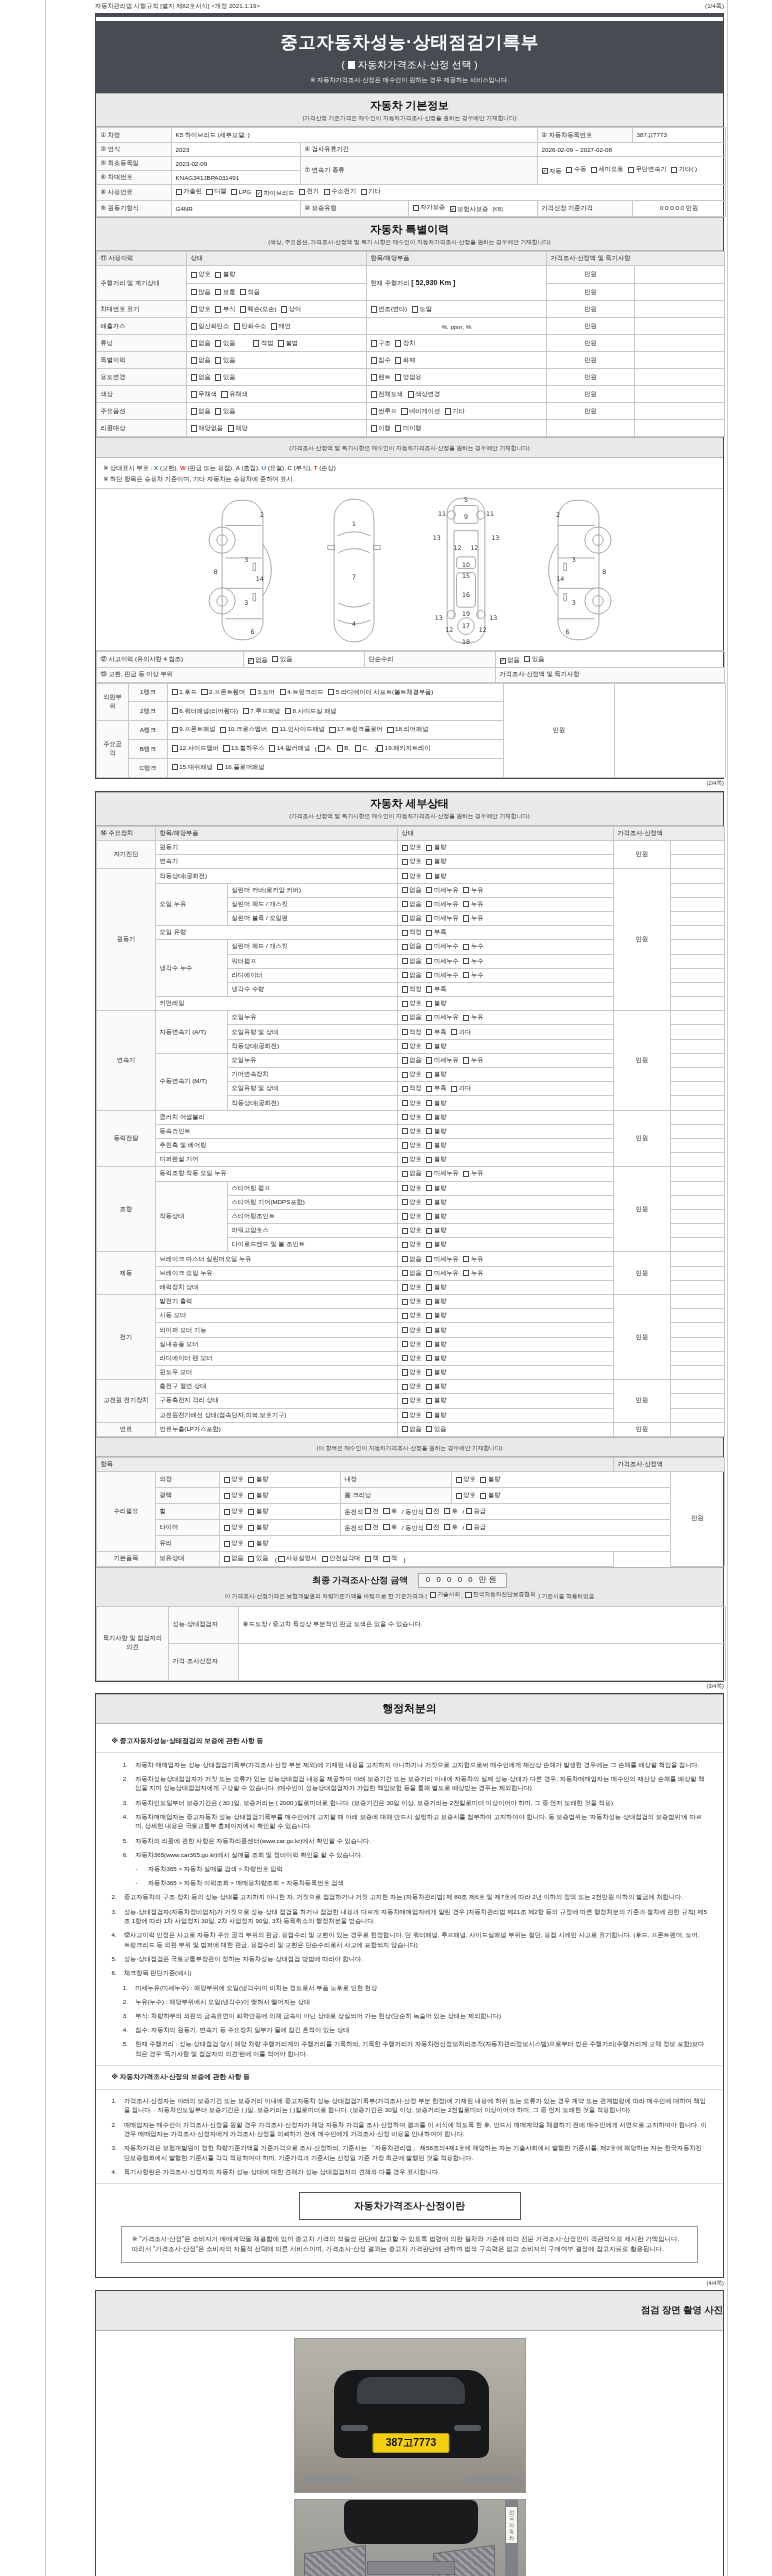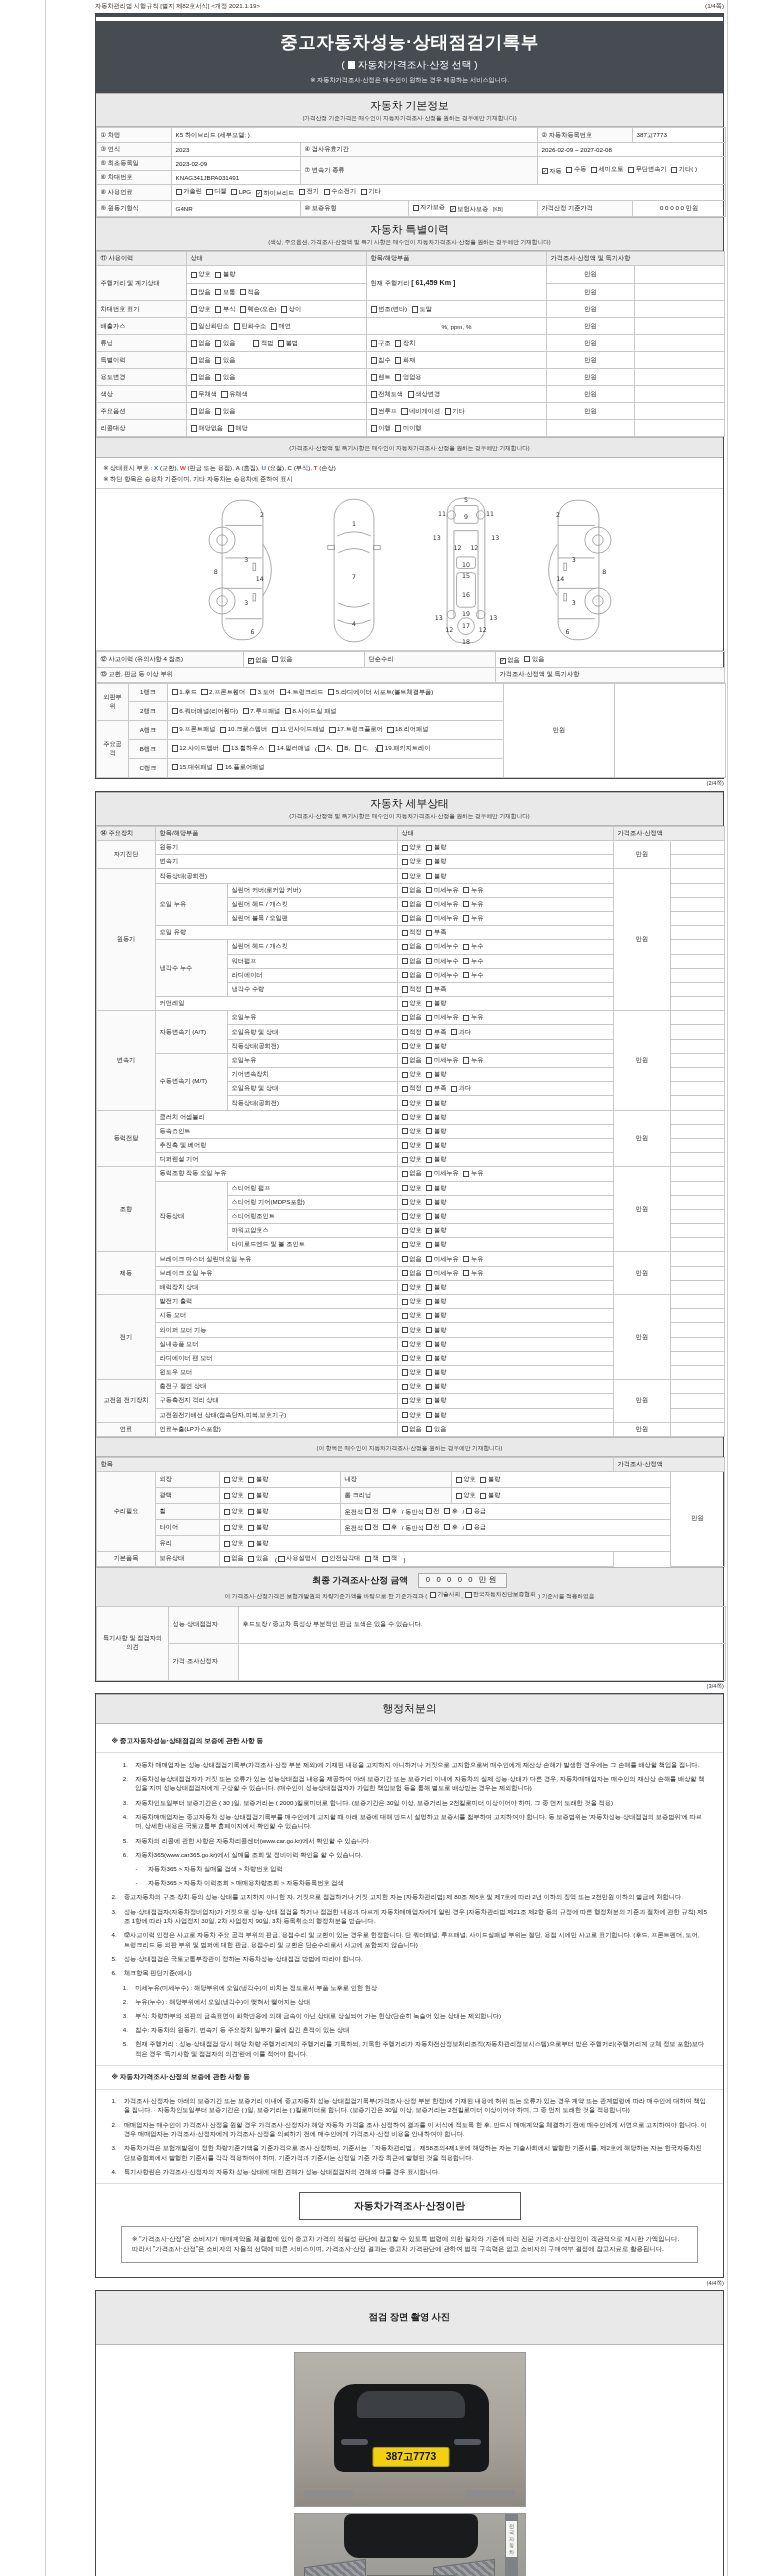--- a/index.html
+++ b/index.html
@@ -16,21 +16,21 @@
   .pagebox { border:1.5px solid #43474d; background:#fff; }
   
   .main-head { background:linear-gradient(#474c52 0 3.1px,#ffffff 3.1px 6.7px,#474c52 6.7px); color:#fff; text-align:center; padding:15.5px 0 8.2px; }
   .main-head h1 { font-size:17.5px; font-weight:bold; letter-spacing:0.5px; }
   .main-head .sel { font-size:9.8px; margin-top:5.2px; }
   .main-head .sel .sq { display:inline-block; width:6.7px; height:7.7px; background:#fff; margin:0 3.1px; vertical-align:middle; }
   .main-head .note { font-size:6.2px; margin-top:4.1px; color:#eee; }
   .docno { background:#474c52; color:#fff; font-size:7.7px; font-weight:bold; padding:2.6px 5.2px 3.6px; }
   
   .sec-title { background:#e9e9e9; border-top:0.5px solid #b5b5b5; border-bottom:0.5px solid #b5b5b5; text-align:center; padding:4.6px 0 3.6px; }
-  .sec-title h2 { font-size:10.8px; font-weight:normal; color:#111; }
+  .sec-title h2 { font-size:10.8px; font-weight:bold; color:#111; }
   .sec-title .sub { font-size:5.7px; color:#333; margin-top:2.1px; }
   
   table.f { width:100%; border-collapse:collapse; table-layout:fixed; }
   .f td,.f th { border:0.5px solid #c9c9c9; font-size:6.2px; padding:2.1px 3.6px; vertical-align:middle; text-align:left; font-weight:normal; word-break:keep-all; }
   .f .lab  { background:#fafafa; }
   .f .glab { background:#fafafa; text-align:center; word-break:break-all; }
   .f .slab { background:#fcfcfc; }
   .f th.hd { background:#ececec; }
   .f .pr { text-align:center; }
   .f .bl { background:#fff; }
@@ -58,21 +58,21 @@
   .nrule { border-top:0.5px solid #ddd; margin:6.2px -15.5px; }
   .defbox-title { width:222px; margin:8.2px auto 6.2px; border:0.8px solid #555; text-align:center; font-size:9.8px; font-weight:bold; padding:5.2px 0; }
   .defbox { border:0.5px solid #999; margin:0 9.3px 4.1px; padding:7.2px 10.3px; font-size:6.4px; line-height:1.6; }
   
   .finalbar { background:#e9e9e9; border-top:0.5px solid #b5b5b5; text-align:center; padding:5.2px 0 4.1px; }
   .finalbar .main { font-size:8.8px; font-weight:bold; }
   .finalbar .val { display:inline-block; border:0.5px solid #aaa; background:#f6f6f6; padding:1.5px 7.2px; margin-left:7.2px; font-size:7.7px; letter-spacing:2.1px; }
   .finalbar .note { font-size:5.7px; margin-top:3.6px; color:#333; }
   .finalbar .note .cb { margin:0 1px; }
   
-  .photos-title { background:#e9e9e9; border-bottom:0.5px solid #b5b5b5; text-align:center; font-size:9.3px; font-weight:bold; padding:20px 0;font-family:Liberation Serif, serif; }
+  .photos-title { background:#e9e9e9; border-bottom:0.5px solid #b5b5b5; text-align:right; font-size:9.3px; font-weight:bold; padding:13px 0; }
   .photo-wrap { display:flex; flex-direction:column; align-items:center; padding:7.2px 0 5.2px; gap:6.2px; background:#fff; }
   .photo { position:relative; overflow:hidden; border:0.5px solid #999; }
   .photo1 { width:232px; height:155px; background:linear-gradient(#b6b3ab,#a7a39b 55%,#8f8b83); }
   .photo2 { width:232px; height:112px; background:linear-gradient(#a9a7a1,#94928c); }
   .car-front { position:absolute; left:39px; top:31px; width:155px; height:88px; background:#17181a; border-radius:20.6px 20.6px 9.3px 9.3px; }
   .car-front .glass { position:absolute; left:23px; top:7.2px; width:108px; height:27px; background:#3c4044; border-radius:13.4px 13.4px 4.1px 4.1px; }
   .car-front .light { position:absolute; bottom:27px; width:27px; height:6.2px; background:#555a60; border-radius:3.1px; }
   .plate { position:absolute; left:50%; transform:translateX(-50%); bottom:5.2px; width:77px; height:19.6px; background:#f3cf11; border:1px solid #b89c00; border-radius:2.1px; display:flex; align-items:center; justify-content:center; font-size:10.3px; font-weight:bold; color:#111; }
   .lift-arm { position:absolute; bottom:9.3px; width:49px; height:7.2px; background:#8b8d90; }
   .post { position:absolute; top:0; bottom:0; width:13.4px; background:#7f8286; }
@@ -220,21 +220,21 @@
       <tbody id="overall-body">
           <tr>
             <td class="lab" rowspan="2">주행거리 및 계기상태</td>
             <td class="st" style="height: 17.5px;"><span class="cbg"><span class="cb">
                   <span class="bx"></span>
                   <span class="cl">양호</span>
                 </span><span class="cb">
                   <span class="bx"></span>
                   <span class="cl">불량</span>
                 </span></span></td>
-            <td class="it" rowspan="2"><span>현재 주행거리 </span><span class="mile">[ 61,459 Km ]</span></td>
+            <td class="it" rowspan="2"><span>현재 주행거리 </span><span class="mile">[ 52,930 Km ]</span></td>
             <td class="pr">만원</td>
             <td class="bl"></td>
           </tr>
           <tr>
             <td class="st" style="height: 17.5px;"><span class="cbg"><span class="cb">
                   <span class="bx"></span>
                   <span class="cl">많음</span>
                 </span><span class="cb">
                   <span class="bx"></span>
                   <span class="cl">보통</span>

